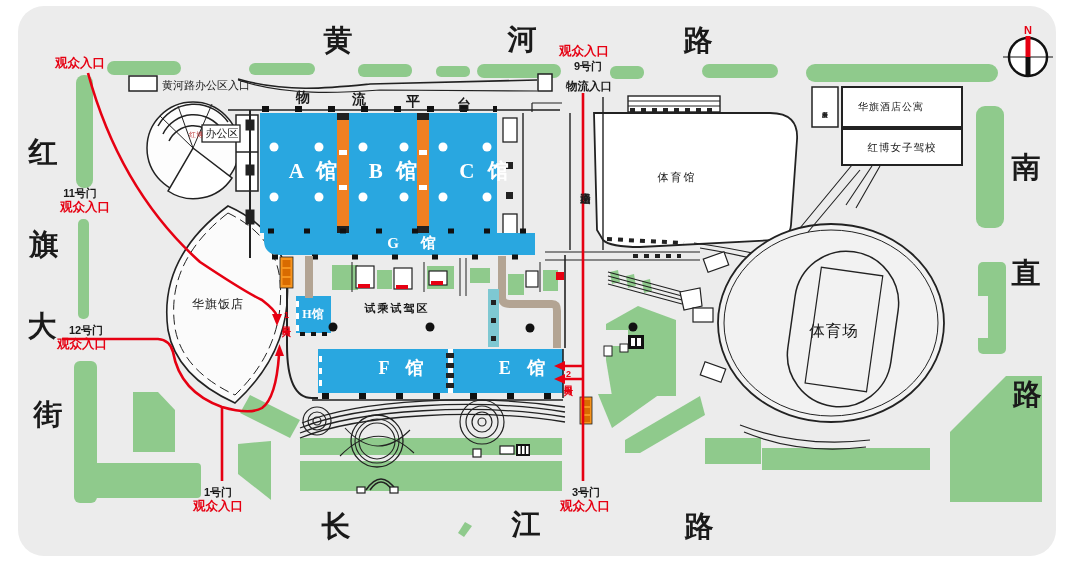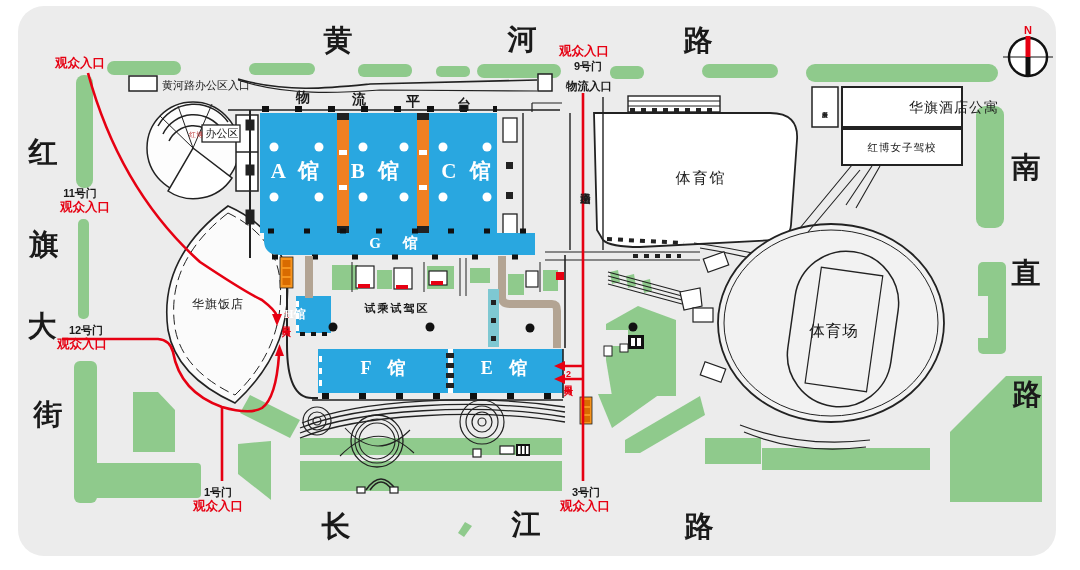--- a/index.html
+++ b/index.html
@@ -8,21 +8,21 @@
   #mapsvg{position:absolute;left:0;top:0;}
   .lbl{position:absolute;transform:translate(-50%,-50%);white-space:nowrap;line-height:1;
        color:#1a1a1a;font-family:"Liberation Sans",sans-serif;z-index:5;}
   .red{color:#E60012;}
   .b{font-weight:bold;}
   .road{font-size:29px;font-weight:bold;letter-spacing:0;}
   .gate{font-size:11px;font-weight:bold;}
   .vis{font-size:12.5px;font-weight:bold;text-align:right;}
   .small{font-size:11px;}
   .v{writing-mode:vertical-rl;text-orientation:upright;}
-  .hallLbl{color:#fff;font-weight:bold;font-family:"Liberation Serif",serif;}
+  .hallLbl{color:#fff;font-weight:bold;font-family:"Liberation Serif",serif;margin-left:18px;}
 </style>
 </head>
 <body>
 
 <div id="stage">
 
 <svg id="mapsvg" width="1080" height="570" viewBox="0 0 1080 570">
 
   <rect x="18" y="6" width="1038" height="550" rx="26" fill="#ECECEC"></rect>
 
@@ -356,24 +356,24 @@
 
   <div class="lbl hallLbl" style="left:297px;top:171px;font-size:21px;letter-spacing:4px">A 馆</div>
   <div class="lbl hallLbl" style="left:377px;top:171px;font-size:21px;letter-spacing:4px">B 馆</div>
   <div class="lbl hallLbl" style="left:468px;top:171px;font-size:21px;letter-spacing:4px">C 馆</div>
   <div class="lbl hallLbl" style="left:398px;top:243px;font-size:15px;letter-spacing:9px">G  馆</div>
   <div class="lbl hallLbl" style="left:295px;top:314px;font-size:12px">H馆</div>
   <div class="lbl hallLbl" style="left:386px;top:368px;font-size:18px;letter-spacing:6px">F 馆</div>
   <div class="lbl hallLbl" style="left:507px;top:368px;font-size:18px;letter-spacing:6px">E 馆</div>
 
   <div class="lbl b" style="left:397px;top:308px;font-size:11px;letter-spacing:2px">试乘试驾区</div>
-  <div class="lbl" style="left:701px;top:177px;font-size:15px;letter-spacing:2px">体育馆</div>
+  <div class="lbl" style="left:677px;top:177px;font-size:11px;letter-spacing:2px">体育馆</div>
   <div class="lbl" style="left:834px;top:331px;font-size:15.5px;letter-spacing:1px">体育场</div>
   <div class="lbl" style="left:218px;top:304px;font-size:12px;letter-spacing:1px">华旗饭店</div>
   <div class="lbl" style="left:222px;top:133px;font-size:11px">办公区</div>
   <div class="lbl" style="left:196px;top:134px;font-size:7px;color:#b33">红博</div>
   <div class="lbl v" style="left:585px;top:184px;font-size:11px">泰山路通道</div>
-  <div class="lbl" style="left:954px;top:107px;font-size:14px;letter-spacing:1px">华旗酒店公寓</div>
+  <div class="lbl" style="left:891px;top:107px;font-size:10px;letter-spacing:1px">华旗酒店公寓</div>
   <div class="lbl" style="left:902px;top:147px;font-size:10.5px;letter-spacing:1px">红博女子驾校</div>
   <div class="lbl v" style="left:825px;top:107px;font-size:6px">会展派出所</div>
   <div class="lbl red b" style="left:1028px;top:30px;font-size:11px">N</div>
 
 </div>
 
 </body></html>

